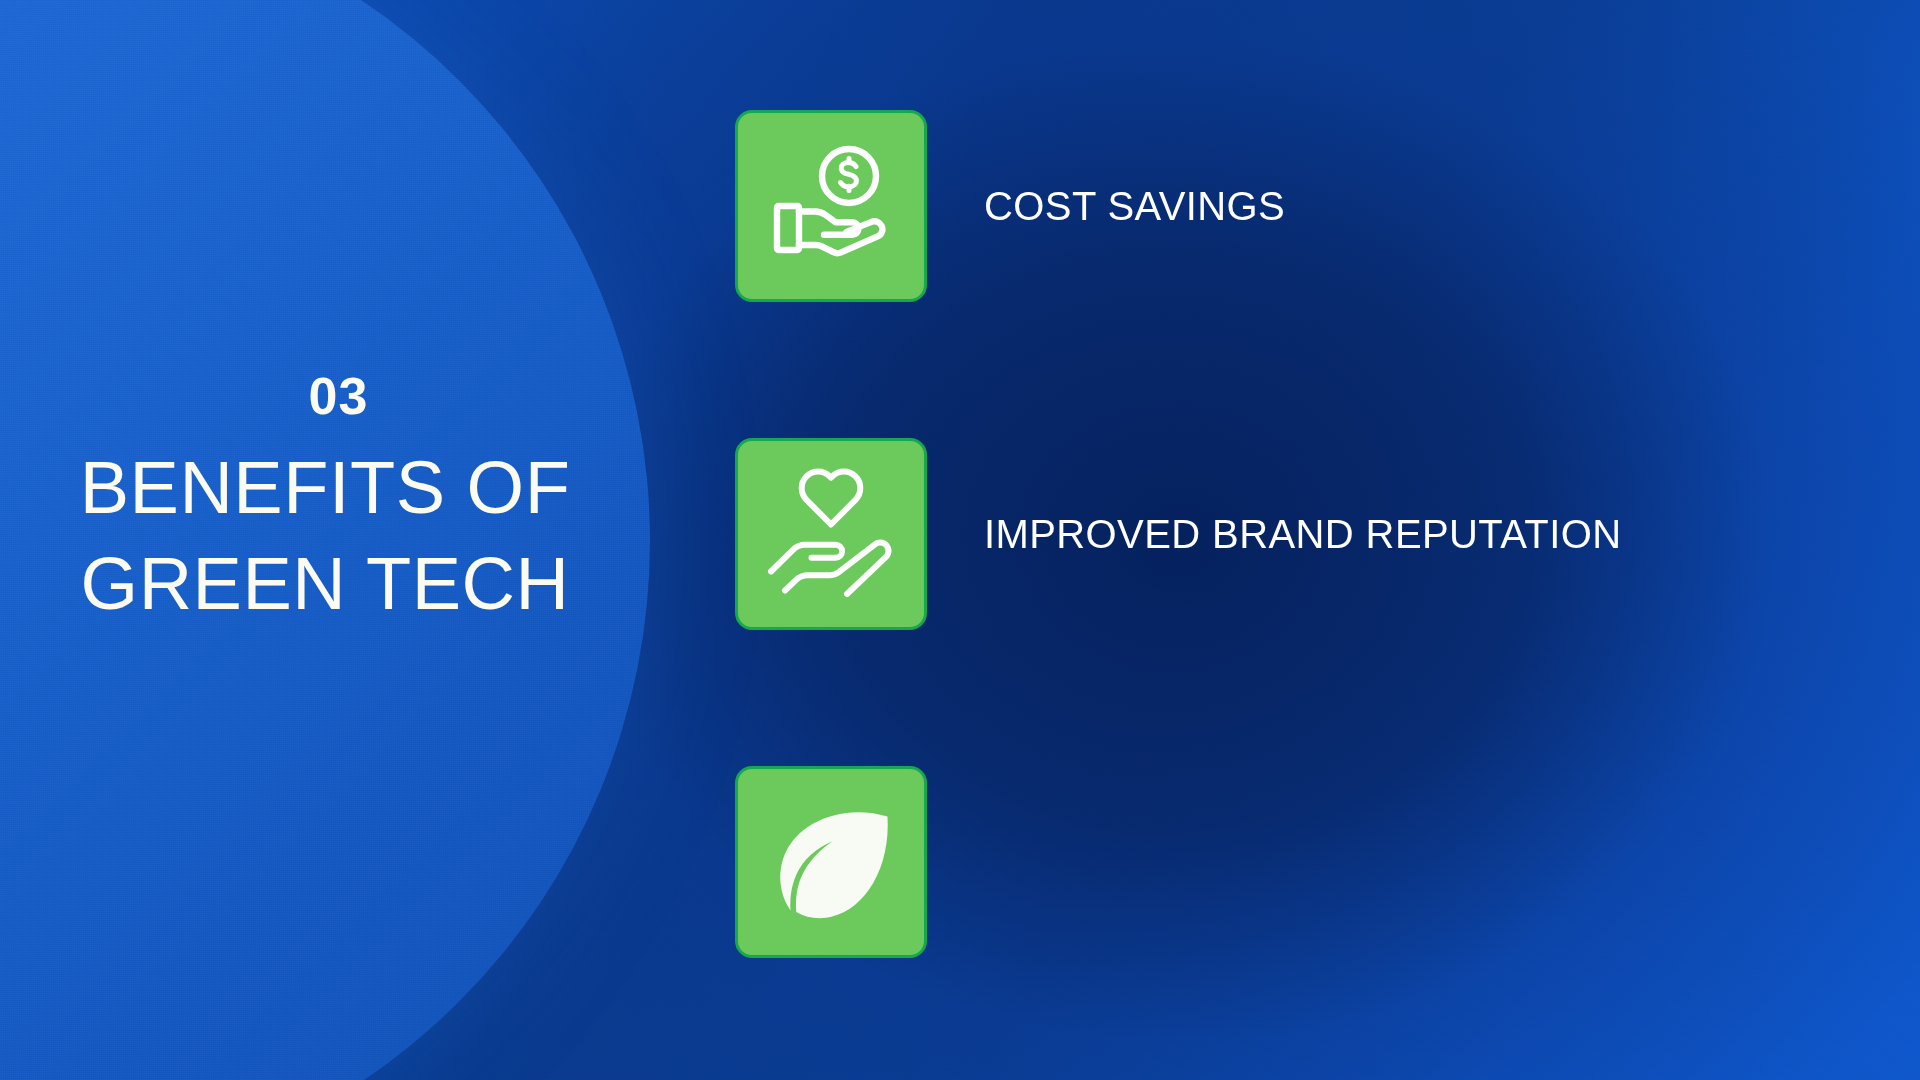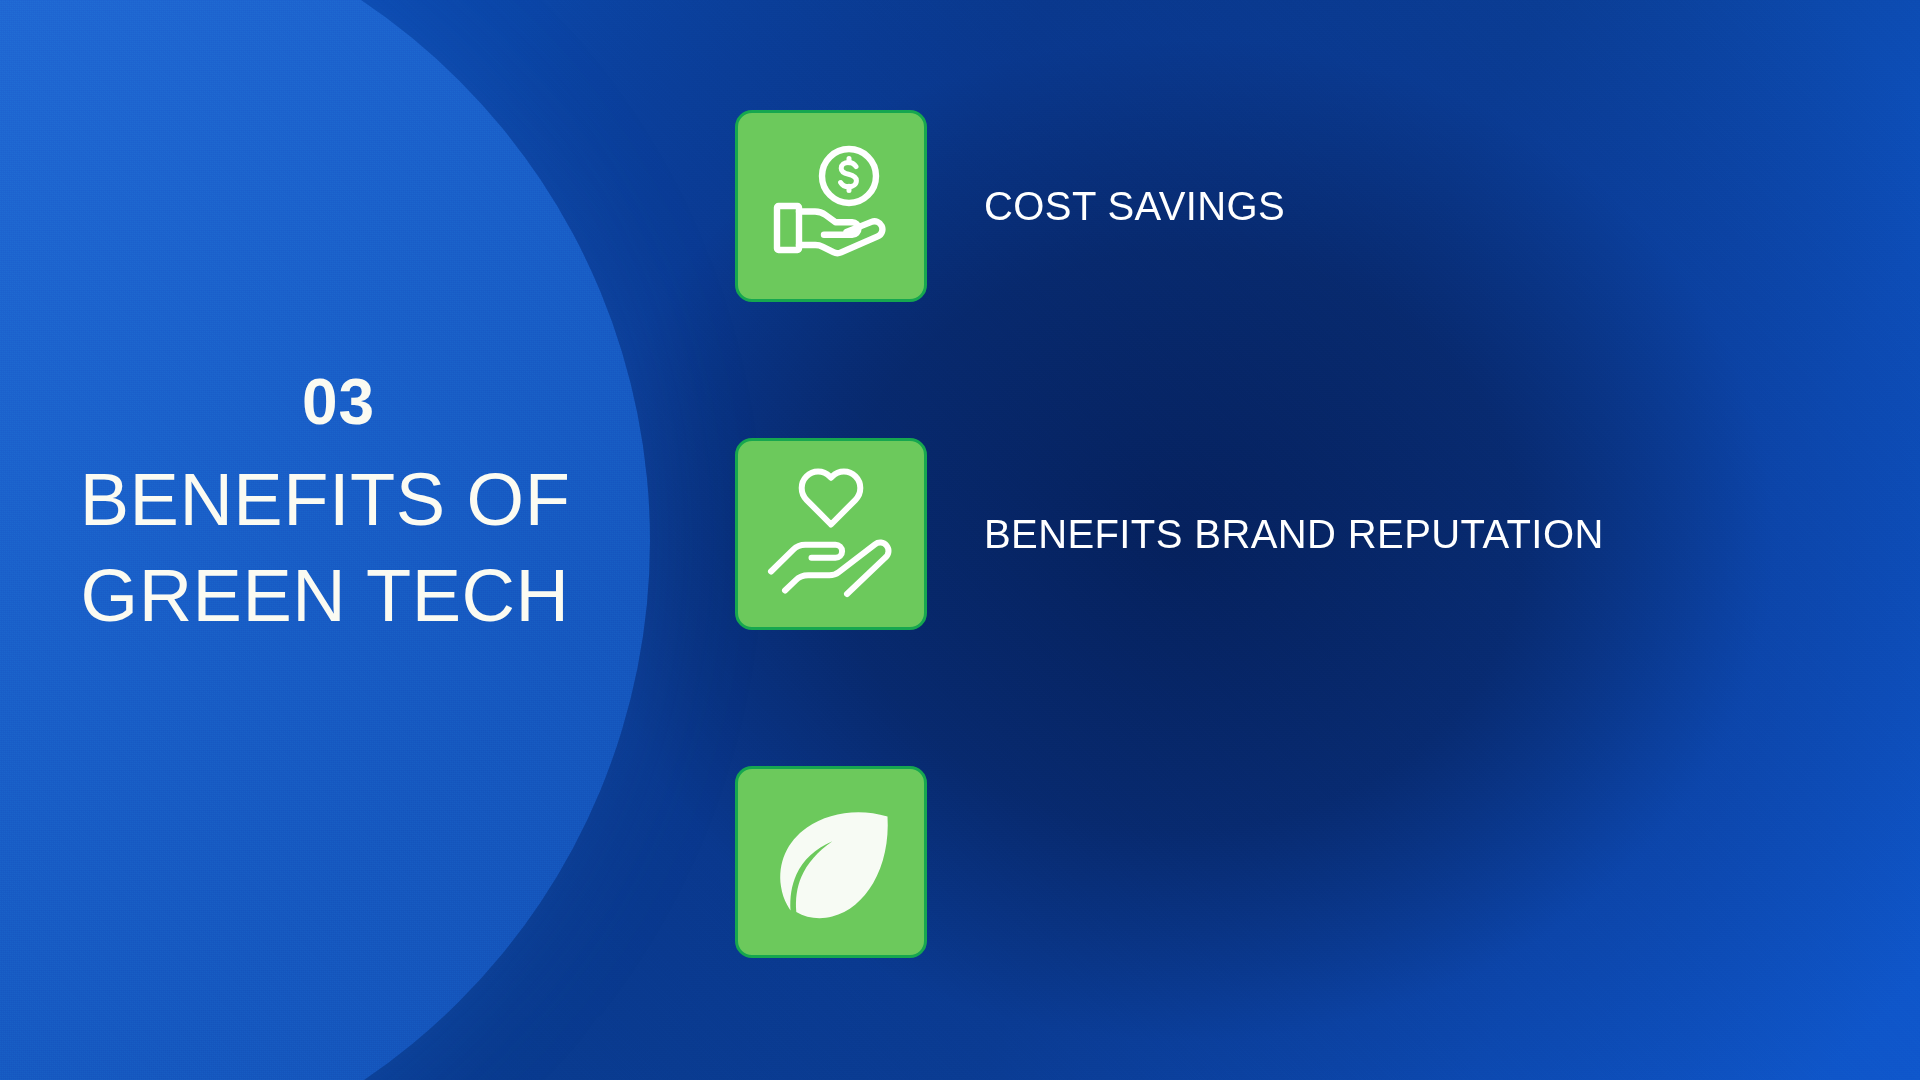--- a/index.html
+++ b/index.html
@@ -76,21 +76,21 @@
   .title-block {
     position: absolute;
     left: 0;
     top: 370px;
     width: 650px;
     text-align: center;
     color: #fbfbf2;
     z-index: 4;
   }
   .title-number {
-    font-size: 64px;
+    font-size: 52px;
     font-weight: 700;
     letter-spacing: 1px;
     line-height: 1.0;
     margin-bottom: 18px;
     padding-left: 27px;
   }
   .title-main {
     font-size: 74px;
     font-weight: 400;
     line-height: 1.30;
@@ -184,21 +184,21 @@
         <span>
           <svg width="136" height="136" viewBox="0 0 136 136" fill="none" stroke="#ffffff" stroke-width="6" stroke-linecap="round" stroke-linejoin="round">
 
             <path d="M68 58.5 43.5 33.8c-6.4-6.5-6.4-17 0-23.4 6.4-6.5 16.8-6.5 23.2 0L68 11.7l1.3-1.3c6.4-6.5 16.8-6.5 23.2 0 6.4 6.4 6.4 16.9 0 23.4L68 58.5Z"></path>
 
             <path d="M8 105.5 30 83.8c3.3-3.2 7.7-5 12.3-5h30.2c3.6 0 6.6 2.9 6.6 6.5s-3 6.5-6.6 6.5H48.5"></path>
             <path d="M22 124.5l10.6-10.2c3.3-3.2 7.8-5 12.5-5h21.3c3.4 0 6.7-1.1 9.4-3.2l36.2-27.8c3.6-2.8 8.7-2.2 11.6 1.3 2.9 3.6 2.4 8.8-1.1 11.8L84 128"></path>
           </svg>
         </span>
       </div>
-      <div class="benefit-label">BENEFITS BRAND REPUTATION</div>
+      <div class="benefit-label">IMPROVED BRAND REPUTATION</div>
     </div>
 
     <div class="benefit-row">
       <div class="icon-tile">
         <span>
           <svg width="128" height="128" viewBox="0 0 128 128" fill="none">
 
             <path d="M120.5 18.5C92 10 61.5 14.5 40 29.5 20 43.5 10.5 65 14 88.5c1 6.6 3.1 12.9 6.2 18.6 1 1.9 2.1 3.7 3.3 5.4-.8-12.8 1-25 5.9-35.9 6.6-14.8 18.8-26 36-33.4-15 10.3-25.2 22.2-31 35.6-4.6 10.7-6.2 22.6-5.1 35.2 10.4 6.2 23.4 7.8 35.9 4.6 16.6-4.2 31-16.4 40.9-33.3 10.8-18.5 15.9-42.6 14.4-66.8Z" fill="#f7fbf4"></path>
           </svg>
         </span>

